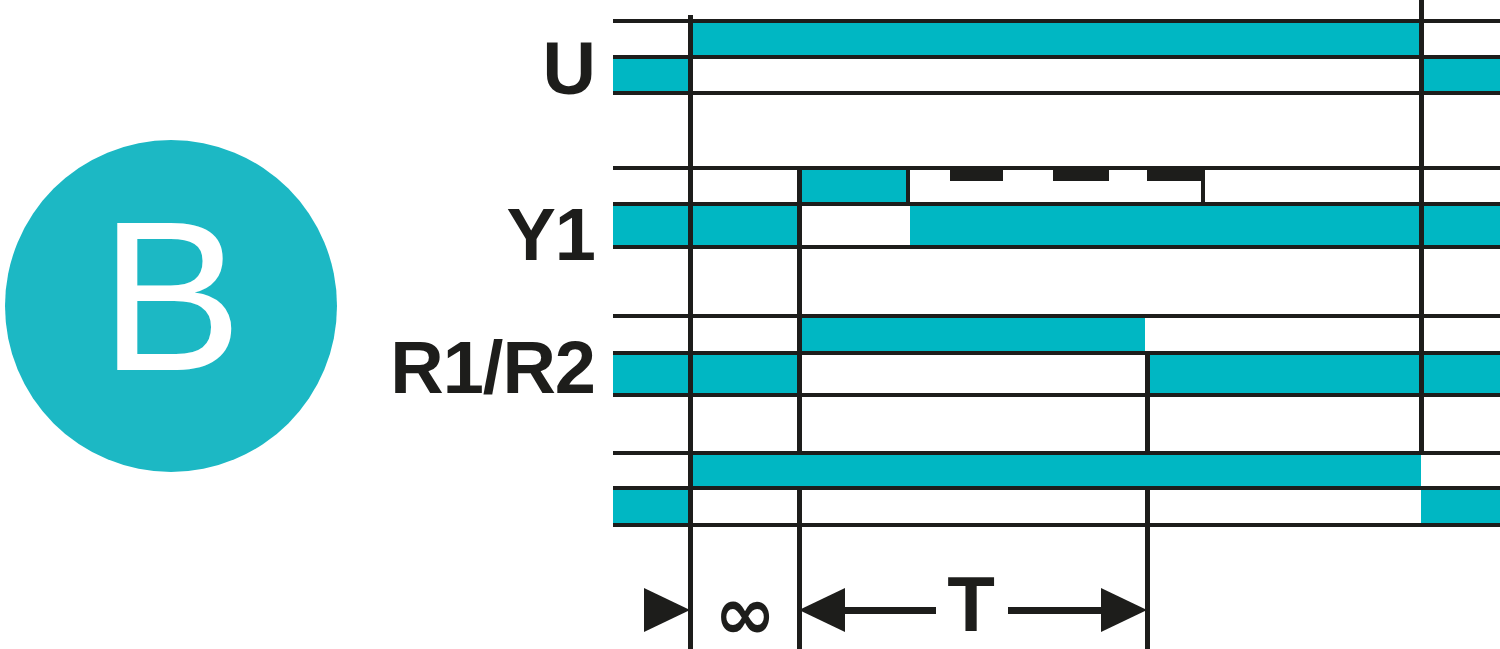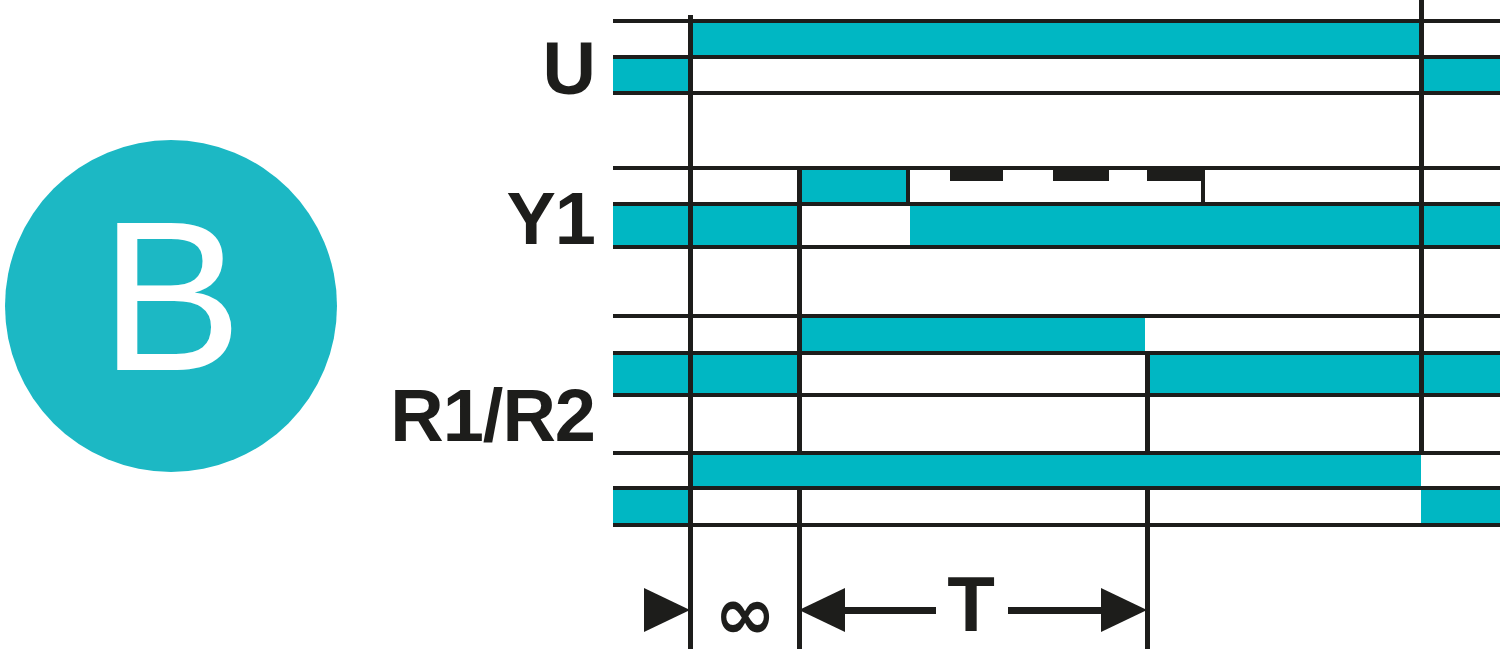--- a/index.html
+++ b/index.html
@@ -47,28 +47,28 @@
     <div class="sig-label" style="top: 69px; color: rgb(29, 29, 27);">U</div>
     <div class="abs" style="left: 613px; top: 166px; width: 887px; height: 4px; background: rgb(29, 29, 27); z-index: 15;"></div>
     <div class="abs" style="left: 613px; top: 202px; width: 887px; height: 4px; background: rgb(29, 29, 27); z-index: 15;"></div>
     <div class="abs" style="left: 613px; top: 245px; width: 887px; height: 4px; background: rgb(29, 29, 27); z-index: 15;"></div>
     <div class="abs" style="left: 613px; top: 206px; width: 186px; height: 41px; background: rgb(0, 183, 195); z-index: 10;"></div>
     <div class="abs" style="left: 799px; top: 170px; width: 109px; height: 34px; background: rgb(0, 183, 195); z-index: 10;"></div>
     <div class="abs" style="left: 910px; top: 206px; width: 590px; height: 41px; background: rgb(0, 183, 195); z-index: 10;"></div>
     <div class="abs" style="left: 950px; top: 170px; width: 53px; height: 11px; background: rgb(29, 29, 27); z-index: 18;"></div>
     <div class="abs" style="left: 1053px; top: 170px; width: 56px; height: 11px; background: rgb(29, 29, 27); z-index: 18;"></div>
     <div class="abs" style="left: 1147px; top: 170px; width: 56px; height: 11px; background: rgb(29, 29, 27); z-index: 18;"></div>
-    <div class="sig-label" style="top: 219px; color: rgb(29, 29, 27);">Y1</div>
+    <div class="sig-label" style="top: 235px; color: rgb(29, 29, 27);">Y1</div>
     <div class="abs" style="left: 613px; top: 314px; width: 887px; height: 4px; background: rgb(29, 29, 27); z-index: 15;"></div>
     <div class="abs" style="left: 613px; top: 351px; width: 887px; height: 4px; background: rgb(29, 29, 27); z-index: 15;"></div>
     <div class="abs" style="left: 613px; top: 393px; width: 887px; height: 4px; background: rgb(29, 29, 27); z-index: 15;"></div>
     <div class="abs" style="left: 613px; top: 355px; width: 186px; height: 40px; background: rgb(0, 183, 195); z-index: 10;"></div>
     <div class="abs" style="left: 799px; top: 318px; width: 346px; height: 35px; background: rgb(0, 183, 195); z-index: 10;"></div>
     <div class="abs" style="left: 1150px; top: 355px; width: 350px; height: 40px; background: rgb(0, 183, 195); z-index: 10;"></div>
-    <div class="sig-label" style="top: 368px; color: rgb(29, 29, 27); margin-top: 48px;">R1/R2</div>
+    <div class="sig-label" style="top: 368px; color: rgb(29, 29, 27);">R1/R2</div>
     <div class="abs" style="left: 613px; top: 451px; width: 887px; height: 4px; background: rgb(29, 29, 27); z-index: 15;"></div>
     <div class="abs" style="left: 613px; top: 486px; width: 887px; height: 4px; background: rgb(29, 29, 27); z-index: 15;"></div>
     <div class="abs" style="left: 613px; top: 523px; width: 887px; height: 4px; background: rgb(29, 29, 27); z-index: 15;"></div>
     <div class="abs" style="left: 613px; top: 490px; width: 77px; height: 35px; background: rgb(0, 183, 195); z-index: 10;"></div>
     <div class="abs" style="left: 690px; top: 455px; width: 731px; height: 33px; background: rgb(0, 183, 195); z-index: 10;"></div>
     <div class="abs" style="left: 1421px; top: 490px; width: 79px; height: 35px; background: rgb(0, 183, 195); z-index: 10;"></div>
     <div class="abs" style="left: 688px; top: 15px; width: 5px; height: 634px; background: rgb(29, 29, 27); z-index: 25;"></div>
     <div class="abs" style="left: 797px; top: 166px; width: 5px; height: 285px; background: rgb(29, 29, 27); z-index: 25;"></div>
     <div class="abs" style="left: 797px; top: 490px; width: 5px; height: 159px; background: rgb(29, 29, 27); z-index: 25;"></div>
     <div class="abs" style="left: 1145px; top: 353px; width: 5px; height: 98px; background: rgb(29, 29, 27); z-index: 25;"></div>

